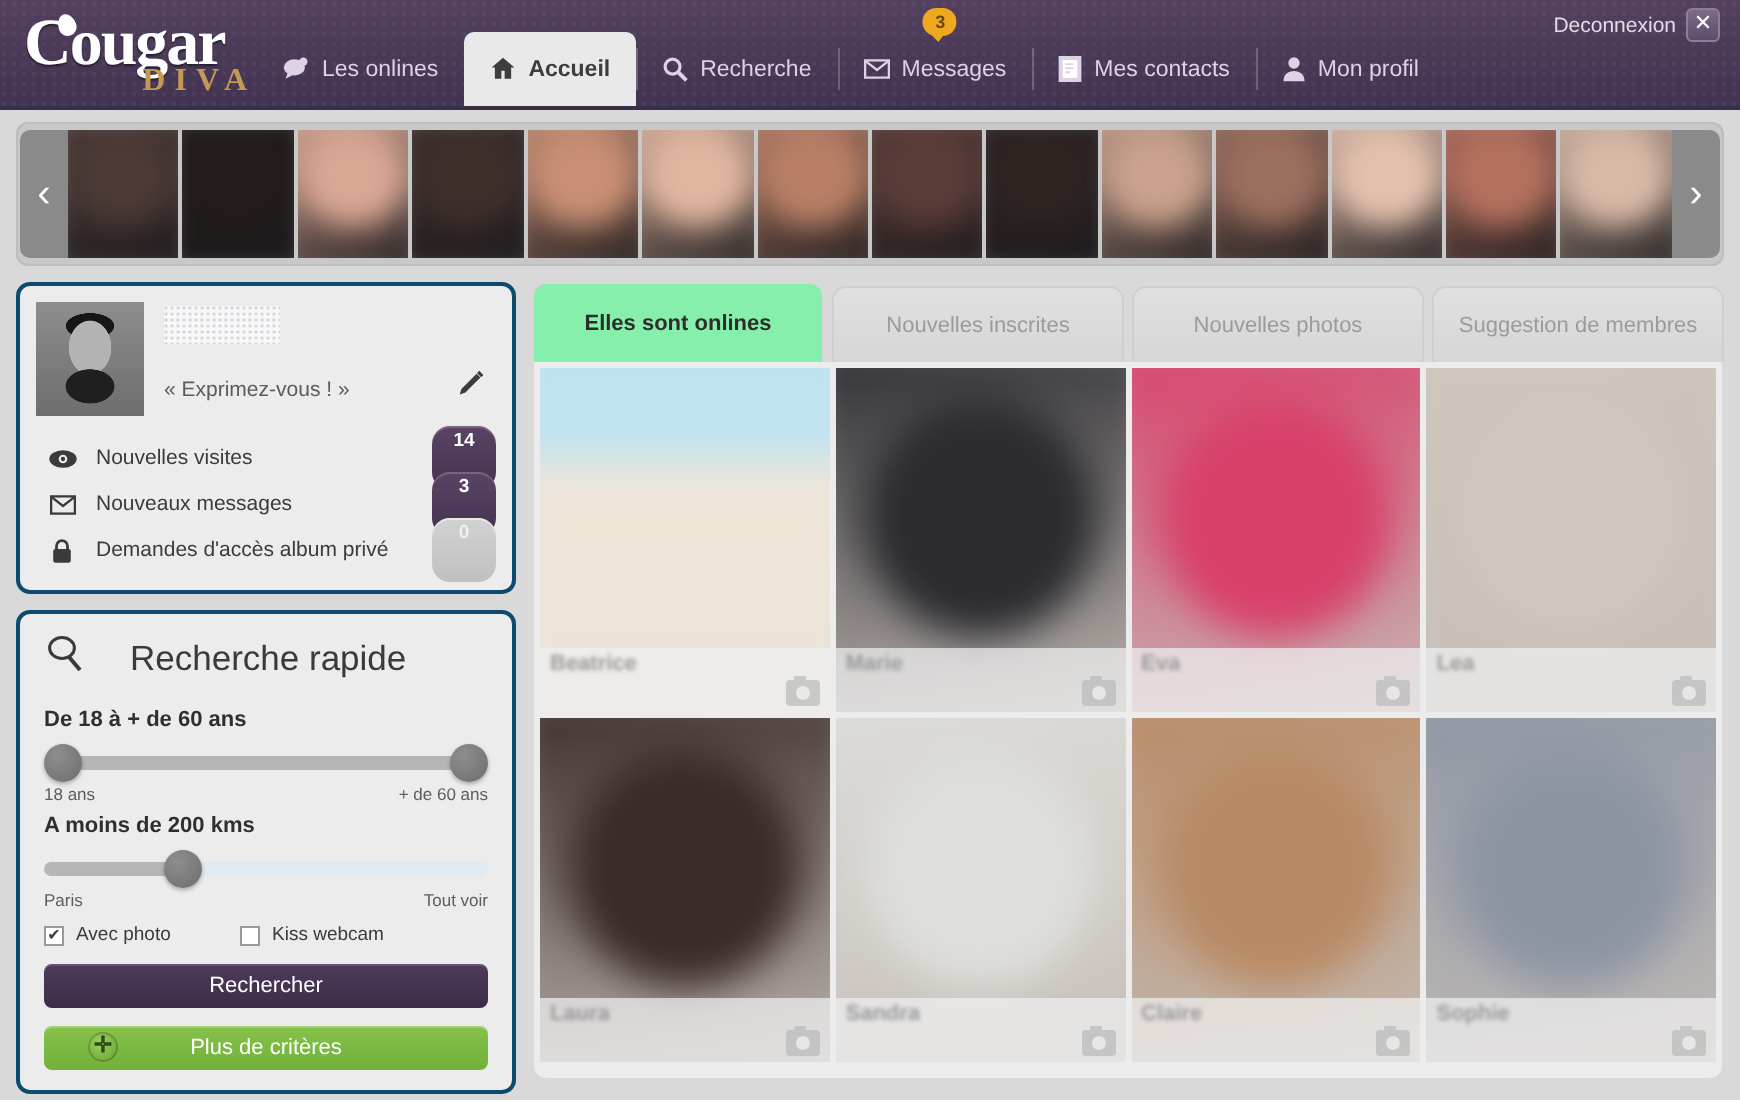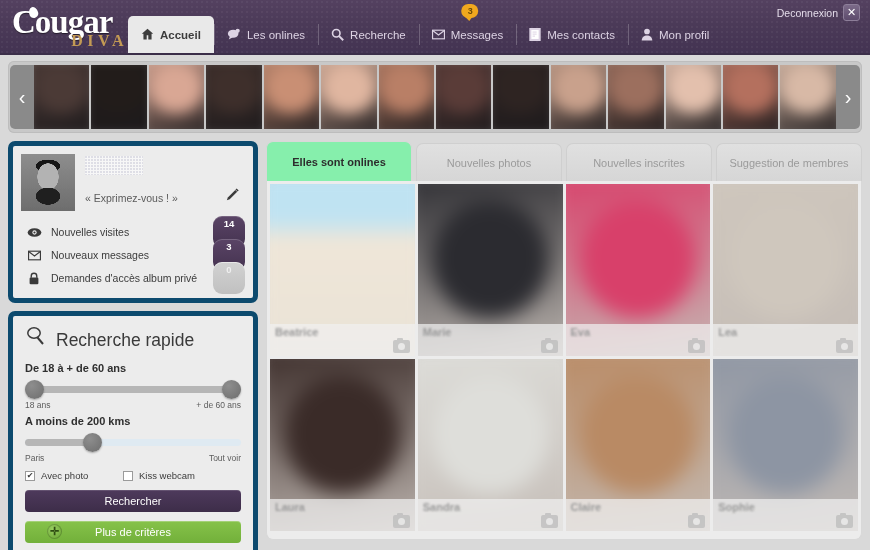--- a/index.html
+++ b/index.html
@@ -108,21 +108,21 @@
   .car-track{ flex:1; display:flex; gap:2px; height:64px; overflow:hidden; }
   .car-thumb{ flex:1 1 0; height:64px; position:relative; overflow:hidden; }
   .car-thumb .blurimg{ position:absolute; inset:-10px; filter:blur(7px); }
 
   
   .page{ display:flex; gap:8px; padding:8px; height:415px; }
 
   
   .col-left{ width:250px; flex:0 0 250px; display:flex; flex-direction:column; gap:8px; }
   .card{
-    background:#ececec; border:5px solid #0c4a6e; border-radius:7px;
+    background:#ececec; border:2px solid #0c4a6e; border-radius:7px;
   }
 
   .prof-top{ display:flex; padding:8px 8px 4px 8px; position:relative; }
   .avatar{
     width:54px;height:57px;flex:0 0 54px; overflow:hidden;
     background:#b9b9b9; position:relative;
   }
   .avatar .face{
     position:absolute; inset:0;
     background:
@@ -158,21 +158,21 @@
     text-align:center;line-height:16px;
     box-shadow:inset 0 1px 0 rgba(255,255,255,.18);
   }
   .pill.zero{
     background:linear-gradient(180deg,#d2d2d2,#c0c0c0); color:#efefef;
     box-shadow:inset 0 1px 0 rgba(255,255,255,.5);
   }
 
   
   .srch-head{
-    display:flex; align-items:flex-end; gap:9px;
+    display:flex; align-items:center; gap:21px;
     padding:9px 22px 4px 12px;
   }
   .srch-title{ font-size:17.5px; color:#3a3a3a; }
   .srch-body{ padding:2px 12px 10px 12px; }
   .f-label{ font-size:11px; font-weight:bold; color:#2f2f2f; margin-top:5px; }
   .slider{ position:relative; height:22px; margin-top:4px; }
   .track{
     position:absolute; left:0; right:0; top:8px; height:7px; border-radius:4px;
     background:#b6b6b6;
   }
@@ -274,37 +274,37 @@
     <span class="logo-main">Cougar</span>
     <span class="logo-sub">DIVA</span>
   </div>
 
   <div class="logout">
     <span class="logout-label">Deconnexion</span>
     <span class="logout-x">✕</span>
   </div>
 
   <div class="nav" id="nav">
-      <div class="nav-item active">
-        <span class="nav-icn">
-          <svg width="13" height="13" viewBox="0 0 16 16">
-            <path d="M8 1L1 7h2v7h4V9h2v5h4V7h2z" fill="currentColor"></path>
-          </svg>
-        </span>
-        <span>Accueil</span>
-      </div>
       <div class="nav-item">
         <span class="nav-icn">
           <svg width="14" height="13" viewBox="0 0 16 16">
             <ellipse cx="7" cy="7" rx="6.5" ry="5" fill="currentColor"></ellipse>
             <path d="M3 10l-1.5 4 5-2.5z" fill="currentColor"></path>
             <circle cx="12.5" cy="3.5" r="2.6" fill="currentColor"></circle>
           </svg>
         </span>
         <span>Les onlines</span>
+      </div>
+      <div class="nav-item active">
+        <span class="nav-icn">
+          <svg width="13" height="13" viewBox="0 0 16 16">
+            <path d="M8 1L1 7h2v7h4V9h2v5h4V7h2z" fill="currentColor"></path>
+          </svg>
+        </span>
+        <span>Accueil</span>
       </div>
       <div class="nav-item">
         <span class="nav-icn">
           <svg width="13" height="13" viewBox="0 0 16 16">
             <circle cx="6.5" cy="6.5" r="4.6" fill="none" stroke="currentColor" stroke-width="2"></circle>
             <line x1="10" y1="10" x2="15" y2="15" stroke="currentColor" stroke-width="2.4"></line>
           </svg>
         </span>
         <span>Recherche</span>
       </div>
@@ -500,24 +500,24 @@
       </div>
     </div>
   </div>
 
   <div class="col-right">
     <div class="tabs" id="tabs">
         <div class="tab active">
           <span>Elles sont onlines</span>
         </div>
         <div class="tab">
+          <span>Nouvelles inscrites</span>
+        </div>
+        <div class="tab">
           <span>Nouvelles photos</span>
-        </div>
-        <div class="tab">
-          <span>Nouvelles inscrites</span>
         </div>
         <div class="tab">
           <span>Suggestion de membres</span>
         </div>
       </div>
     <div class="grid-wrap">
       <div class="grid" id="grid">
           <div class="gcard">
             <div class="blurimg" style="background:linear-gradient(180deg,#bfe3f2 0 26%,#efe6d8 34%,#e9e2d6 100%),radial-gradient(ellipse 48% 42% at 50% 45%, #e7c9a8 0 62%, transparent 78%),linear-gradient(170deg,#e7c9a8,#c4bcb6)"></div>
             <div class="gcard-foot">

